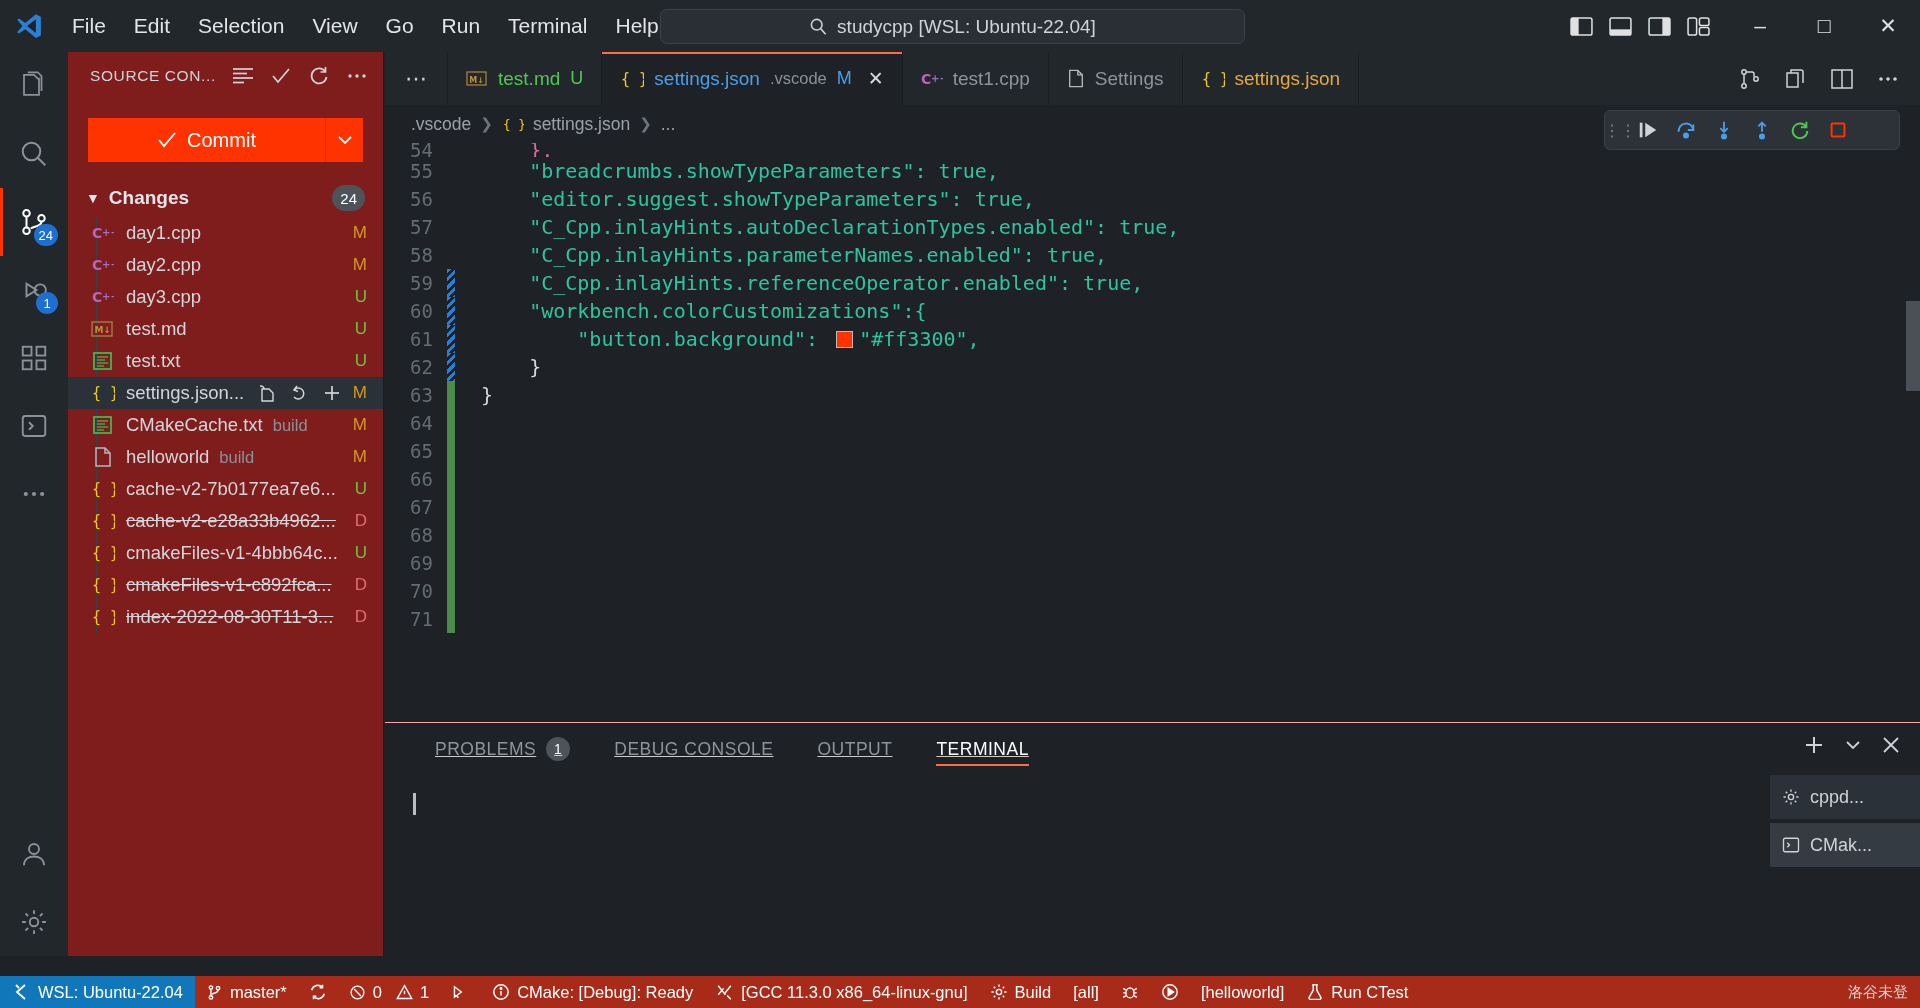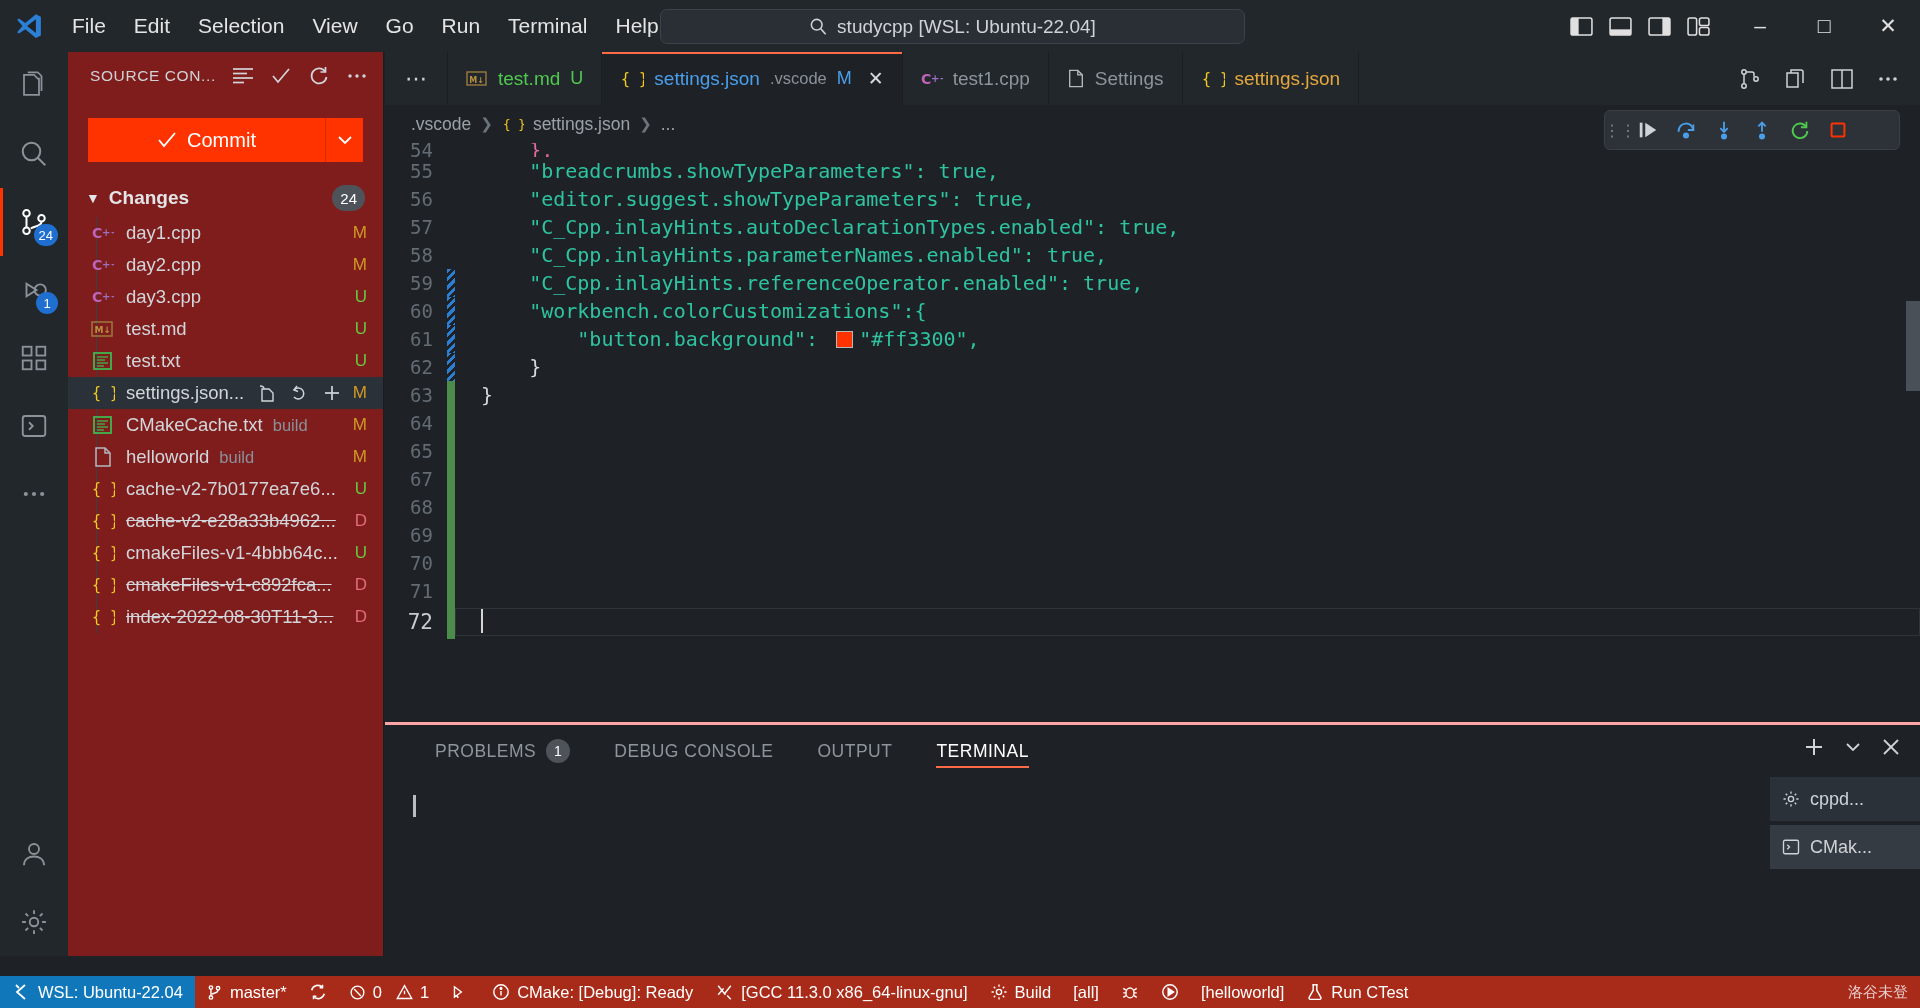--- a/index.html
+++ b/index.html
@@ -165,21 +165,21 @@
     display: flex; align-items: center; gap: 0; padding: 0 6px; z-index: 10;
   }
   .dbg-btn { width: 38px; height: 40px; display:flex; align-items:center; justify-content:center; }
   .dbg-grip { width: 18px; color: #7c838a; font-size: 16px; display:flex; align-items:center; justify-content:center;}
 
   .scrollbar-v {
     position: absolute; right: 0; top: 158px; width: 14px; height: 90px; background: #4a5057; border-radius: 0;
   }
 
   
-  .panel { position: absolute; left: 385px; top: 722px; width: 1535px; height: 234px; background: #1e2227; border-top: 3px solid #fca5a5; }
+  .panel { position: absolute; left: 385px; top: 722px; width: 1535px; height: 234px; background: #1e2227; border-top: 1px solid #fca5a5; text-decoration: underline; }
   .panel-tabs { height: 52px; display: flex; align-items: center; padding-left: 28px; gap: 0; position: relative; }
   .p-tab { padding: 0 22px; height: 52px; display: flex; align-items: center; gap: 10px; font-size: 17.5px; letter-spacing: .5px; color: #8d949b; position: relative; }
   .p-tab.active { color: #ffffff; }
   .p-tab.active::after { content:''; position: absolute; left: 22px; right: 22px; bottom: 9px; height: 2px; background: #ff6a47; }
   .p-badge { min-width: 24px; height: 24px; border-radius: 12px; background: #4d5359; color: #fff; font-size: 14px; display:flex; align-items:center; justify-content:center; padding: 0 6px;}
   .panel-actions { position: absolute; right: 18px; top: 10px; display: flex; align-items: center; gap: 18px; color: #cfd3d7; }
   .term-body { position: relative; padding: 18px 0 0 28px; font-family: "DejaVu Sans Mono", monospace; font-size: 19px; color: #cfd3d7; }
   .term-cursor { display:inline-block; width: 3px; height: 22px; background: #b9bdc2; vertical-align: -4px;}
   .term-side { position: absolute; right: 0; top: 52px; width: 150px; }
   .term-tile { height: 44px; display: flex; align-items: center; gap: 10px; padding-left: 12px; background: #2b3138; font-size: 18px; color: #cfd3d7; margin-bottom: 4px; white-space: nowrap; overflow:hidden;}
@@ -756,20 +756,25 @@
       <span class="gutter">64</span>
       <span class="gutter-mark add"></span>
       <span class="code-text"></span>
     </div>
     <div class="code-line">
       <span class="gutter">65</span>
       <span class="gutter-mark add"></span>
       <span class="code-text"></span>
     </div>
     <div class="code-line">
+      <span class="gutter">66</span>
+      <span class="gutter-mark add"></span>
+      <span class="code-text"></span>
+    </div>
+    <div class="code-line">
       <span class="gutter">67</span>
       <span class="gutter-mark add"></span>
       <span class="code-text"></span>
     </div>
     <div class="code-line">
       <span class="gutter">68</span>
       <span class="gutter-mark add"></span>
       <span class="code-text"></span>
     </div>
     <div class="code-line">
@@ -779,26 +784,20 @@
     </div>
     <div class="code-line">
       <span class="gutter">70</span>
       <span class="gutter-mark add"></span>
       <span class="code-text"></span>
     </div>
     <div class="code-line">
       <span class="gutter">71</span>
       <span class="gutter-mark add"></span>
       <span class="code-text"></span>
-    </div>
-    <div class="code-line" style="height:34px;">
-      <span class="cur-line-hl"></span>
-      <span class="gutter cur" style="font-size:21px;">72</span>
-      <span class="gutter-mark add" style="height:34px;"></span>
-      <span class="cursor-caret"></span>
     </div>
   </div>
 </div>
 
 <div class="panel">
   <div class="panel-tabs">
     <div class="p-tab">
       <span>PROBLEMS</span>
       <span class="p-badge">1</span>
     </div>

